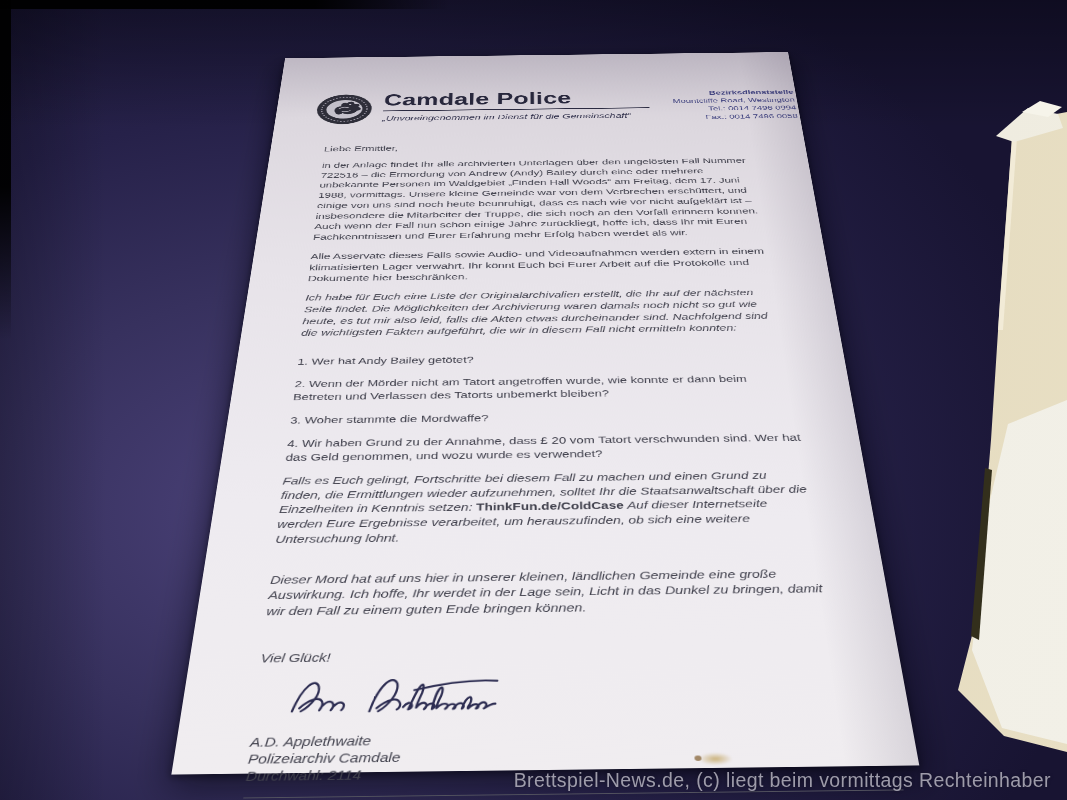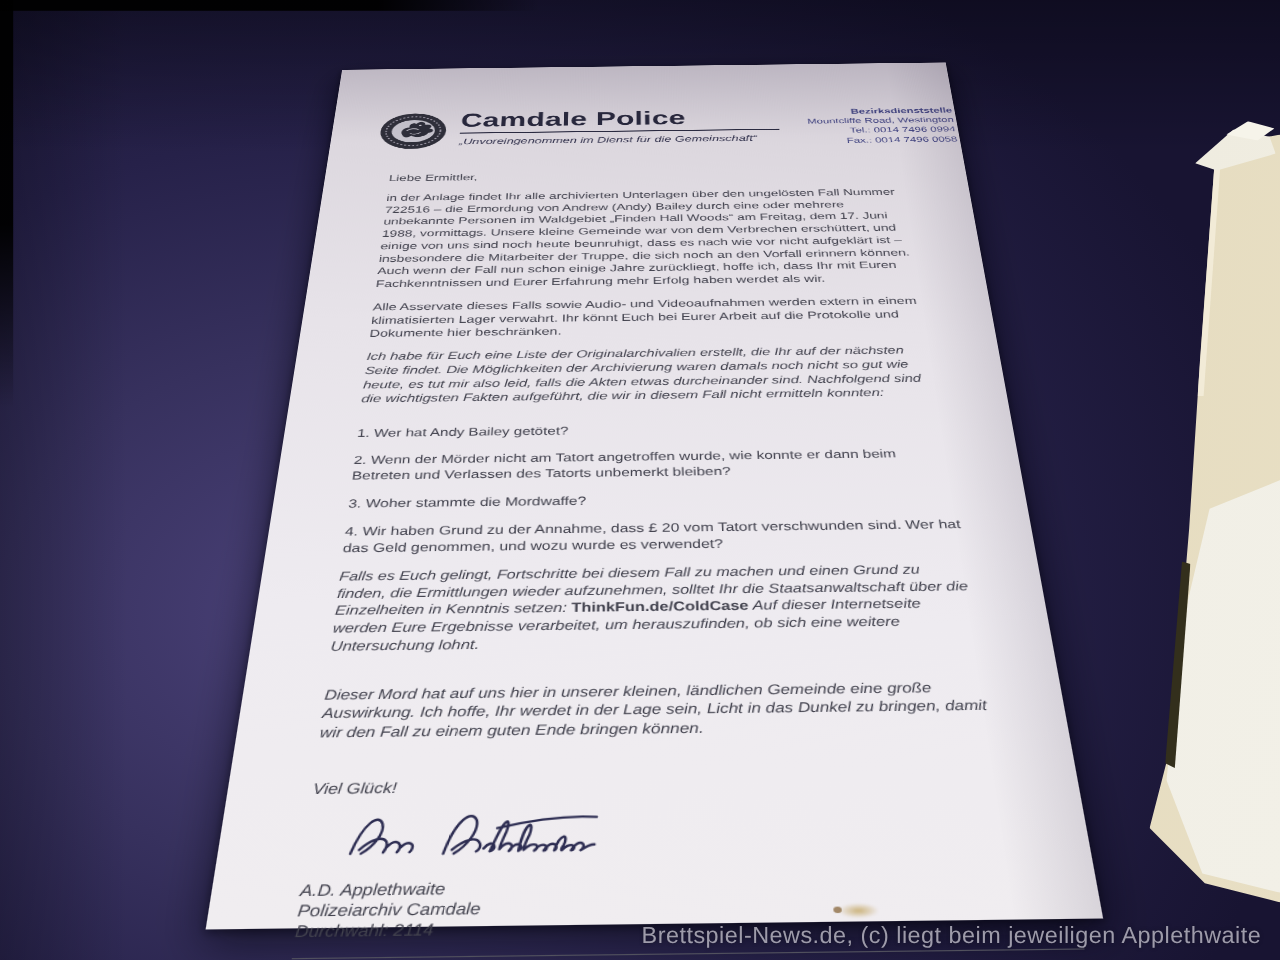--- a/index.html
+++ b/index.html
@@ -167,13 +167,13 @@
     </div>
 
     <div class="bottom-rule"></div>
     
 
     <div class="stain"></div>
     <div class="stain-dot"></div>
   </div>
 </div>
 
-<div class="watermark">Brettspiel-News.de, (c) liegt beim jeweiligen Applethwaite</div>
+<div class="watermark">Brettspiel-News.de, (c) liegt beim vormittags Rechteinhaber</div>
 
 </body></html>

